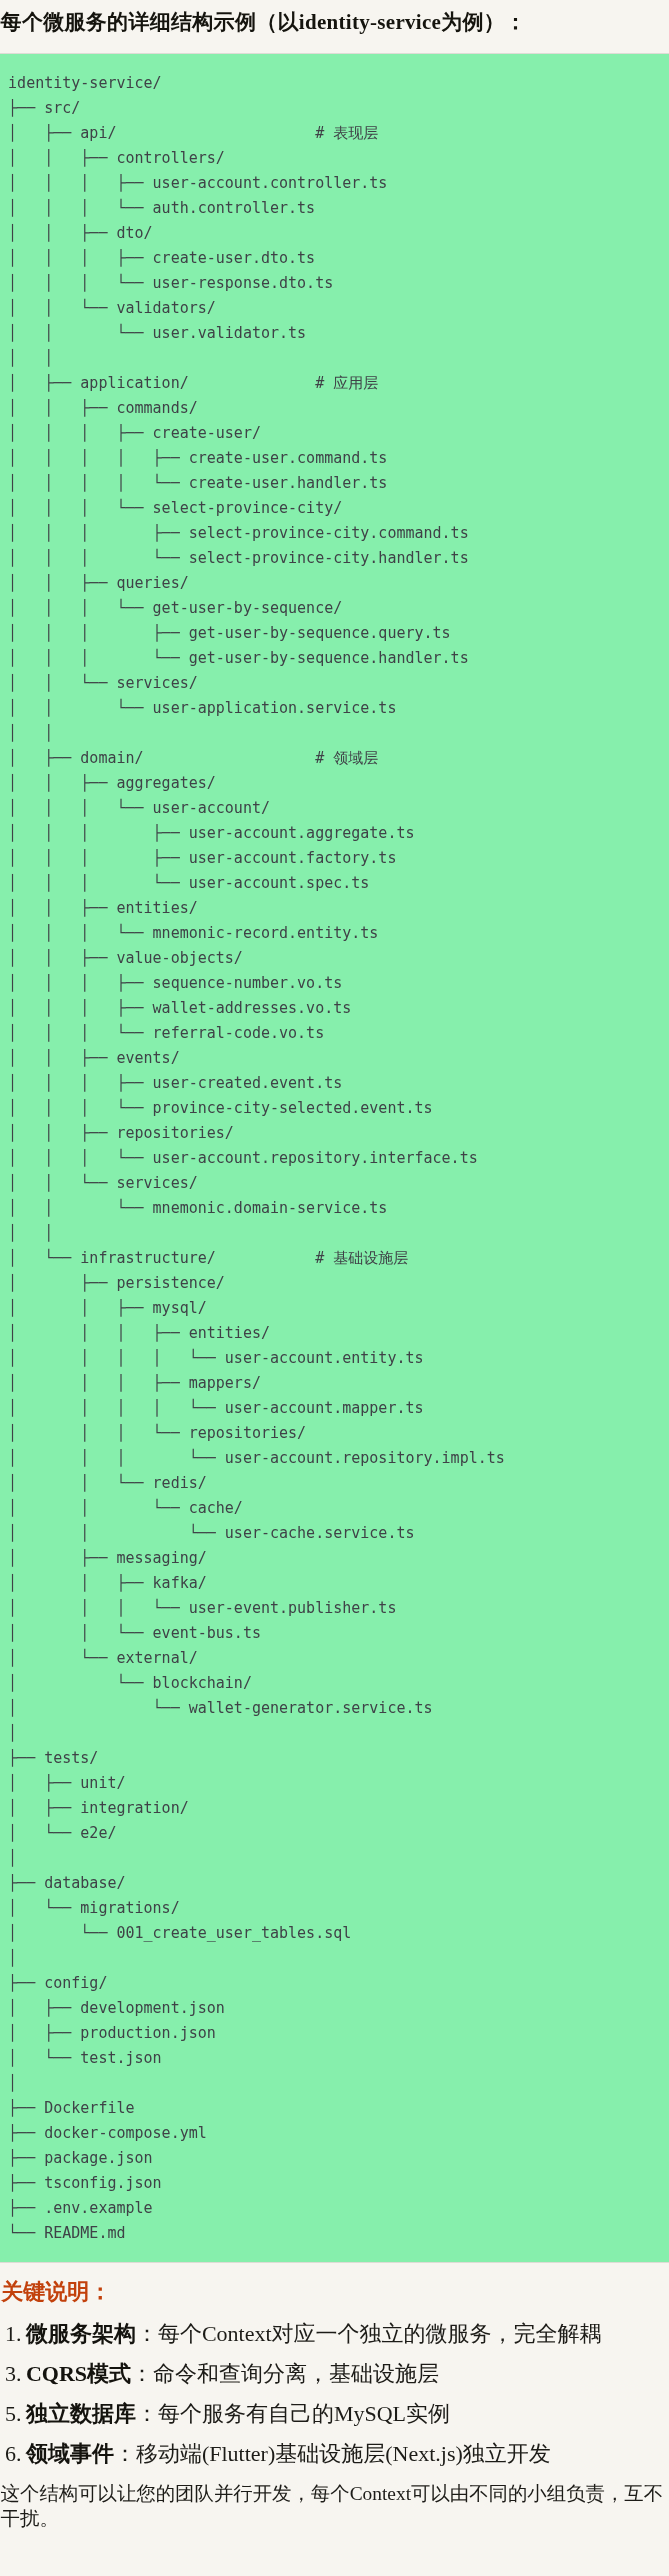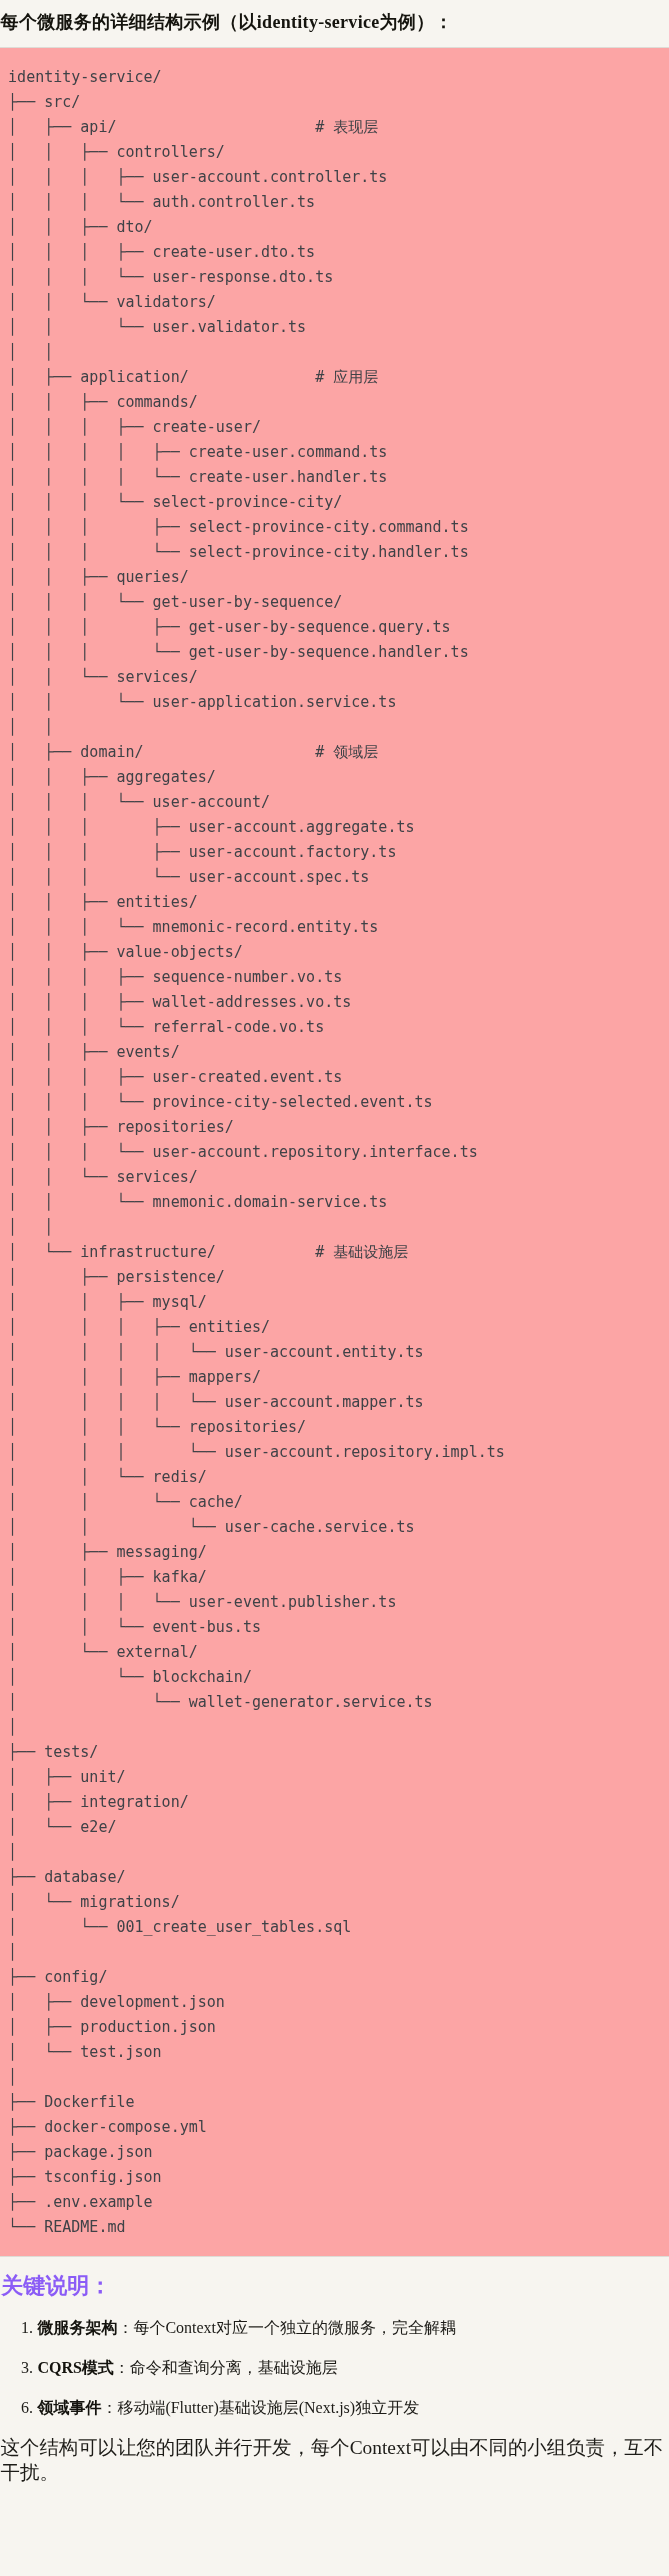--- a/index.html
+++ b/index.html
@@ -5,59 +5,60 @@
   html, body { margin: 0; padding: 0; }
   body {
     width: 669px;
     background: #f7f5f0;
     color: #1d1c18;
     font-family: "Liberation Serif", serif;
   }
   .page { width: 669px; }
 
   .title {
-    font-size: 18px;
+    font-size: 21px;
     font-weight: bold;
     line-height: 29px;
     margin: 0;
     padding: 8.1px 2.5px 10px 0.6px;
     color: #15140e;
     letter-spacing: 0.3px;
   }
 
   .codeblock {
-    background: #fca5a5;
+    background: #86efac;
     border-top: 0.6px solid #dedcd6;
     border-bottom: 0.6px solid #dedcd6;
+    margin-top: 6px;
   }
   .codeblock pre {
     margin: 0;
     padding: 17px 8.1px 16.3px 8.1px;
     font-family: "DejaVu Sans Mono", monospace;
     font-size: 15px;
     line-height: 25px;
     color: #3f4247;
     white-space: pre;
     overflow: hidden;
   }
 
   .notes { padding: 0 0 7.5px 0; }
   .notes-heading {
     font-size: 22px;
     font-weight: bold;
     line-height: 29px;
     margin: 13.8px 0 0 0;
     padding-left: 1.3px;
-    color: #8b5cf6;
+    color: #c2410c;
   }
   .note-item {
     margin-top: 15px;
-    font-size: 16px;
+    font-size: 22px;
     line-height: 25px;
-    padding-left: 21px;
+    padding-left: 5px;
     color: #1d1c18;
   }
   .note-item .num { margin-right: 4.4px; }
   .note-item .term { font-weight: bold; color: #14130e; }
   .closing {
     margin-top: 15px;
     font-size: 19.4px;
     line-height: 25px;
     padding-left: 0.6px;
     color: #1d1c18;
@@ -163,20 +164,23 @@
   <div class="notes">
     <h2 class="notes-heading">关键说明：</h2>
 
     <div class="note-item">
       <span class="num">1.</span><span class="term">微服务架构</span><span class="desc">：每个Context对应一个独立的微服务，完全解耦</span>
     </div>
     <div class="note-item">
       <span class="num">3.</span><span class="term">CQRS模式</span><span class="desc">：命令和查询分离，基础设施层</span>
     </div>
     <div class="note-item">
+      <span class="num">5.</span><span class="term">独立数据库</span><span class="desc">：每个服务有自己的MySQL实例</span>
+    </div>
+    <div class="note-item">
       <span class="num">6.</span><span class="term">领域事件</span><span class="desc">：移动端(Flutter)基础设施层(Next.js)独立开发</span>
     </div>
 
     <p class="closing">这个结构可以让您的团队并行开发，每个Context可以由不同的小组负责，互不干扰。</p>
   </div>
 
 </div>
 
 
 </body></html>

